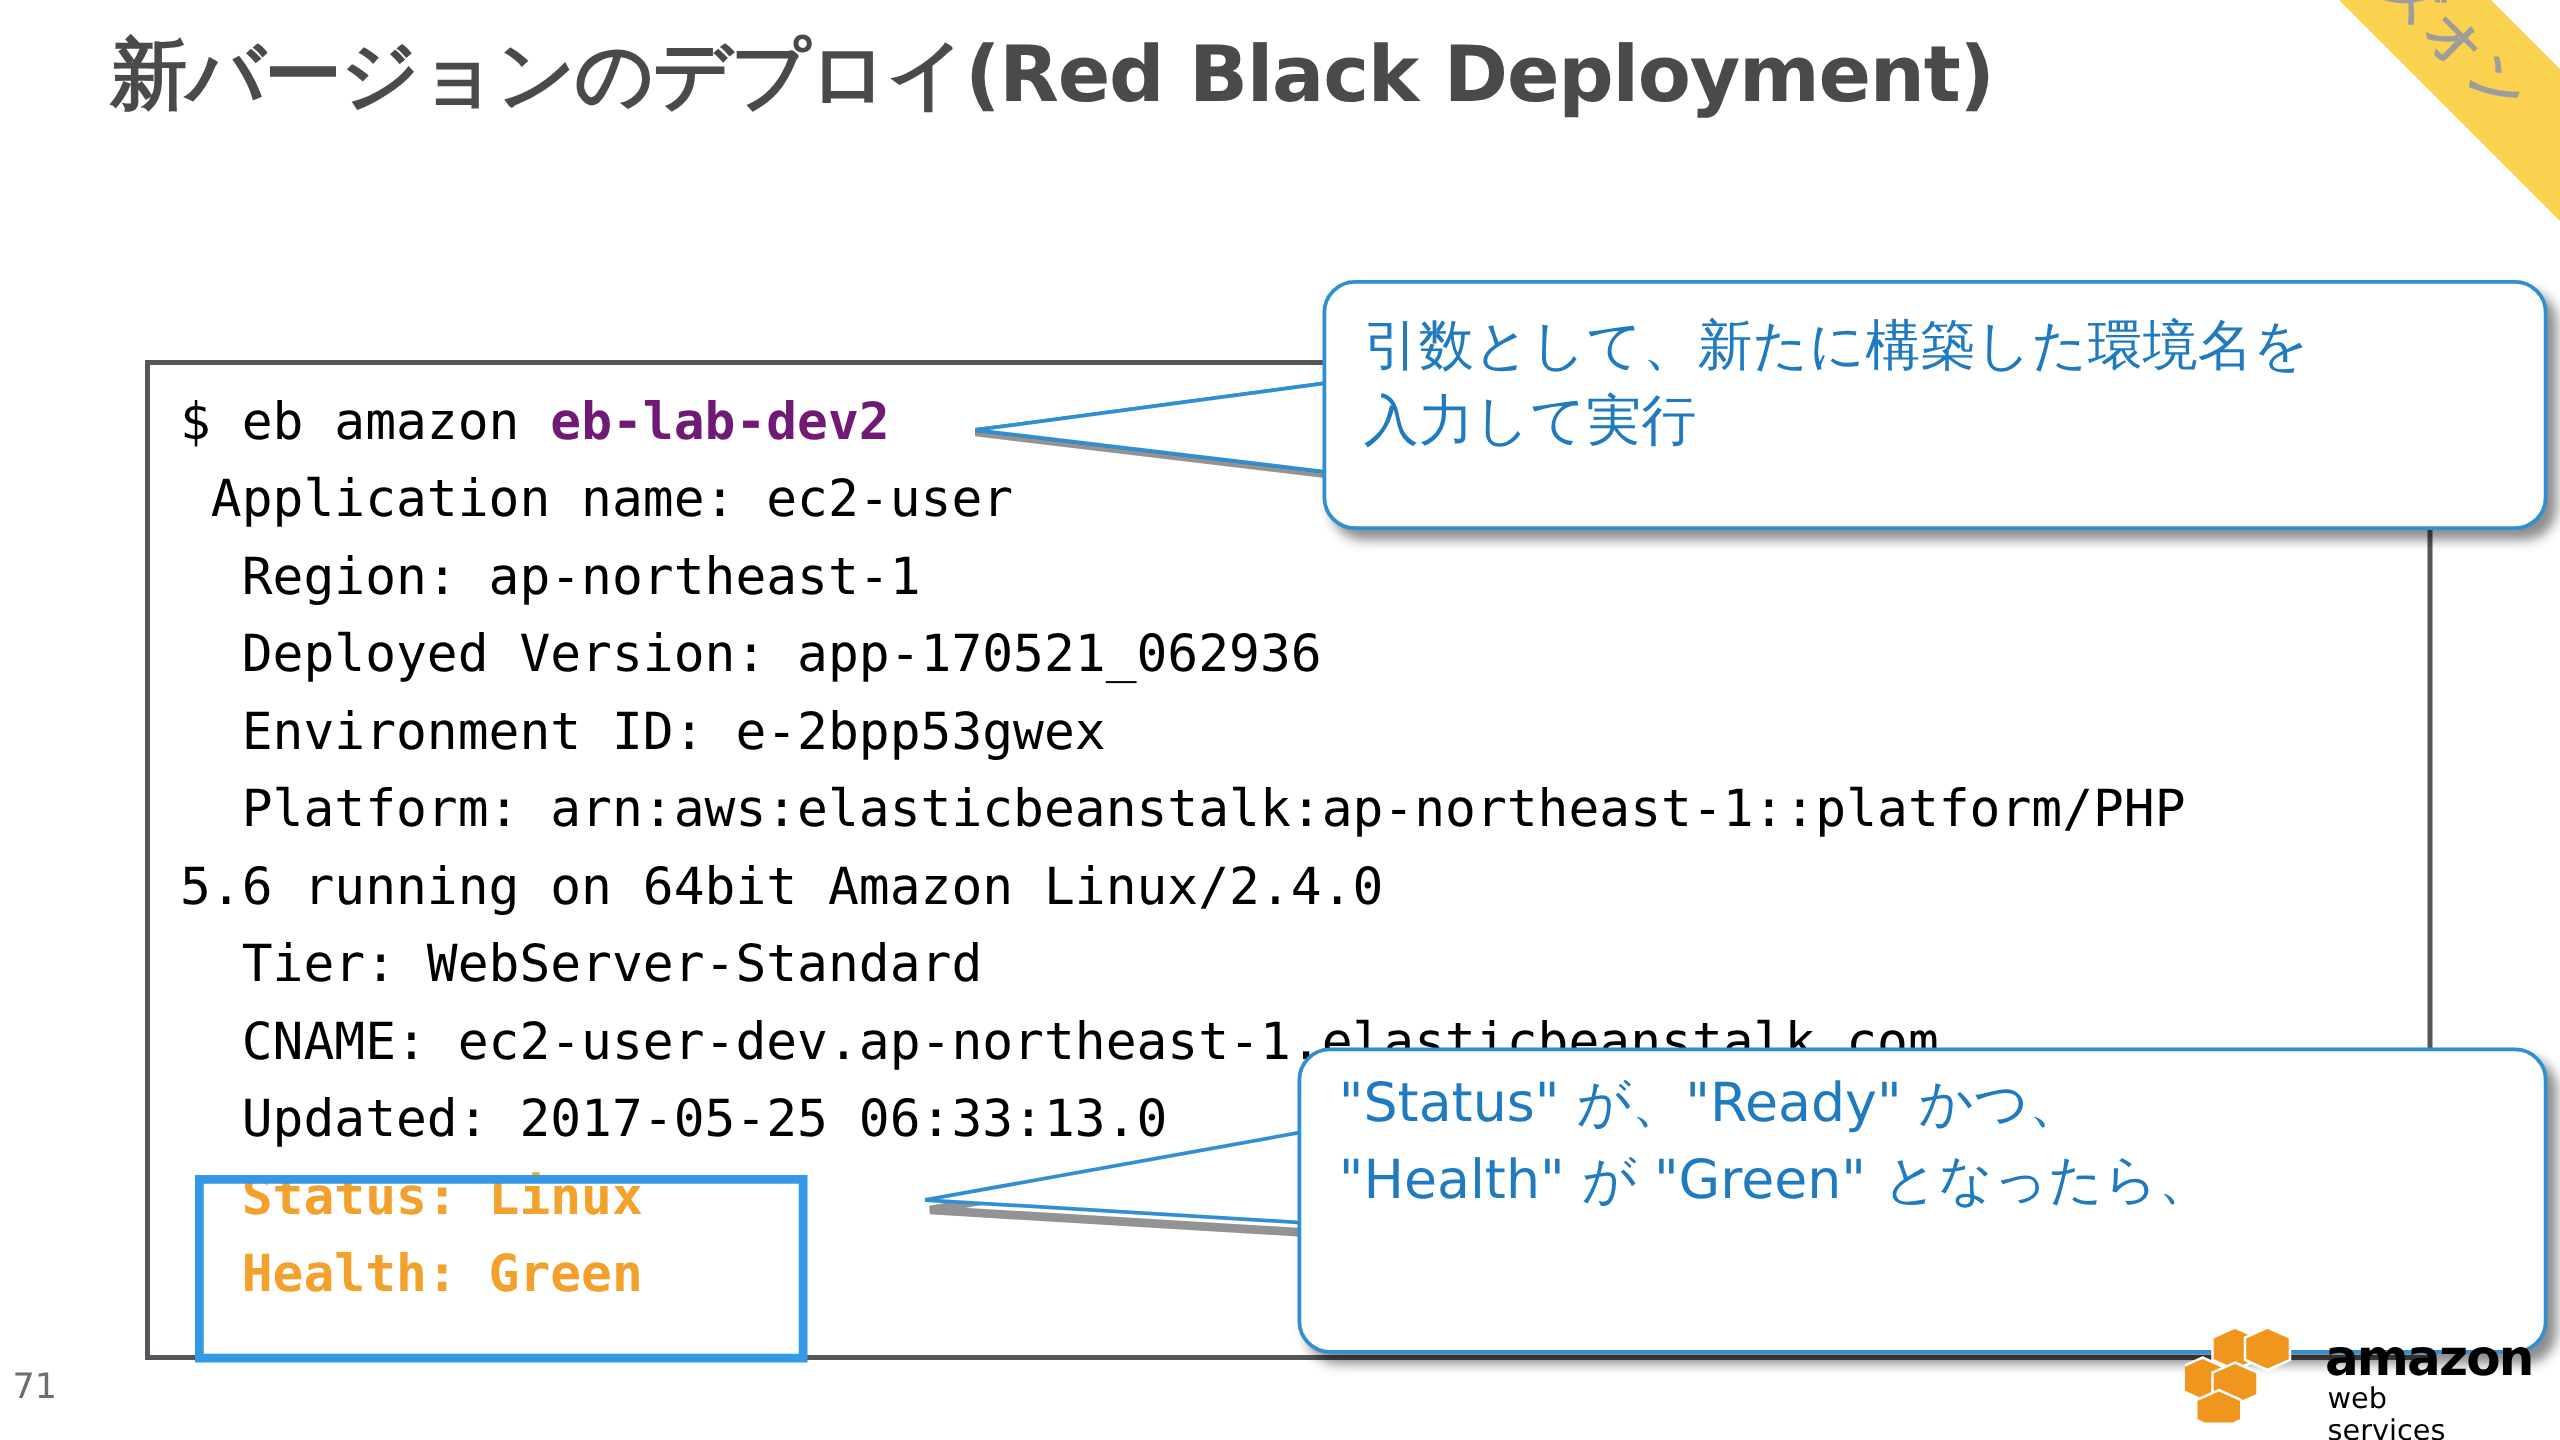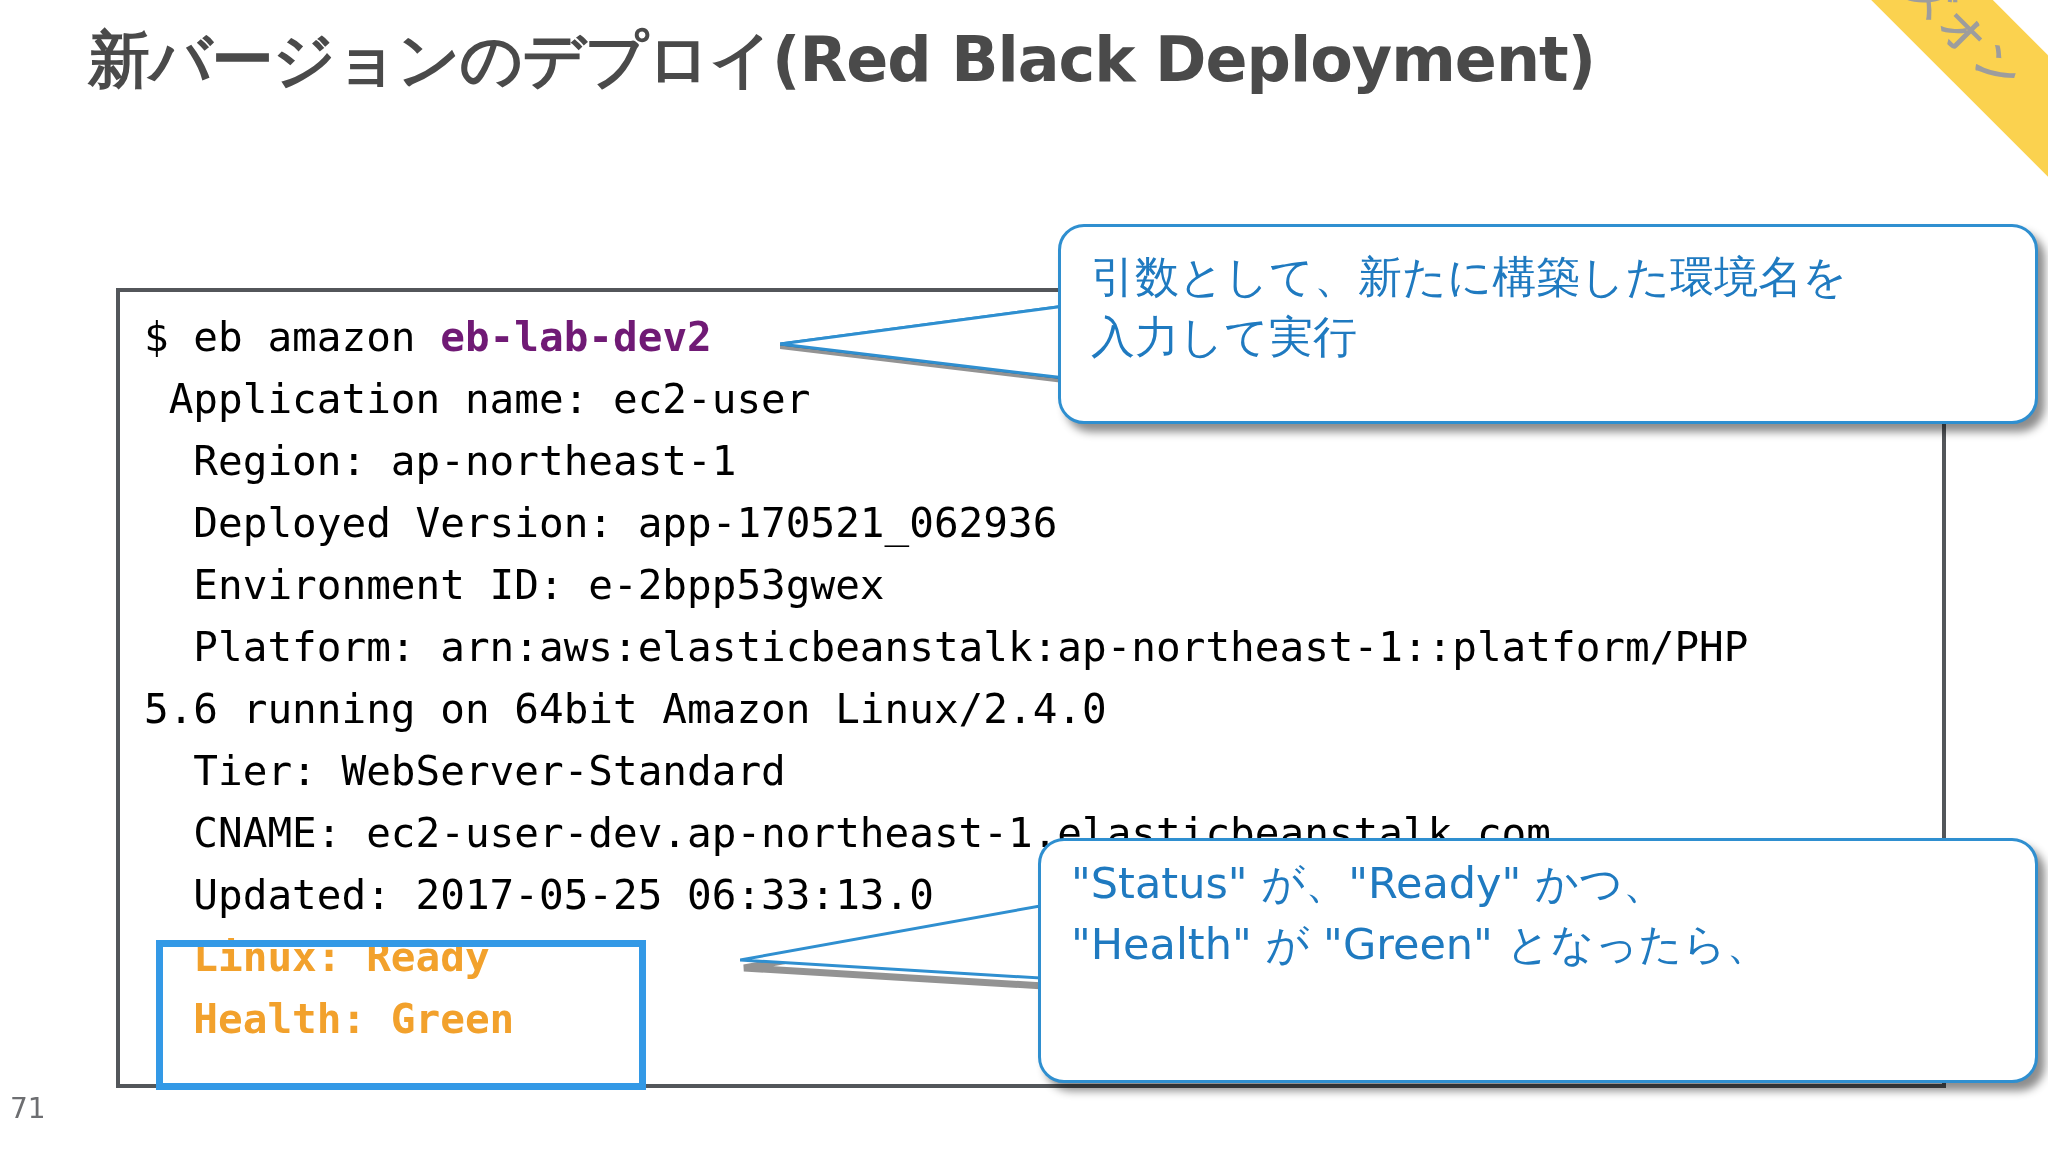--- a/index.html
+++ b/index.html
@@ -211,21 +211,21 @@
     <div class="code-text"><span>$ eb amazon </span><span class="arg">eb-lab-dev2</span>
 <span> Application name: ec2-user</span>
 <span>  Region: ap-northeast-1</span>
 <span>  Deployed Version: app-170521_062936</span>
 <span>  Environment ID: e-2bpp53gwex</span>
 <span>  Platform: arn:aws:elasticbeanstalk:ap-northeast-1::platform/PHP</span>
 <span>5.6 running on 64bit Amazon Linux/2.4.0</span>
 <span>  Tier: WebServer-Standard</span>
 <span>  CNAME: ec2-user-dev.ap-northeast-1.elasticbeanstalk.com</span>
 <span>  Updated: 2017-05-25 06:33:13.0</span>
-<span class="ok">  Linux: Ready</span>
+<span class="ok">  Status: Linux</span>
 <span class="ok">  Health: Green</span></div>
   </div>
 
   <div class="status-highlight"></div>
 
   <svg class="tail" style="left:780px; top:290px; width:300px; height:120px;">
     <polygon points="0,54 285,16 285,88" fill="#ffffff" stroke="#2f8fd0" stroke-width="3"></polygon>
     <polygon points="0,56 285,20 285,90" fill="none" stroke="#3a3a3a" stroke-width="6" opacity="0.55"></polygon>
     <polygon points="0,54 285,16 285,88" fill="#ffffff" stroke="#2f8fd0" stroke-width="3"></polygon>
   </svg>
@@ -240,14 +240,27 @@
     <div class="callout-line">入力して実行</div>
   </div>
 
   <div class="callout" id="callout-2">
     <div class="callout-line">"Status" が、"Ready" かつ、</div>
     <div class="callout-line">"Health" が "Green" となったら、</div>
   </div>
 
   <div class="page-number">71</div>
 
+  <div class="aws-logo">
+    <svg width="110" height="78" viewBox="0 0 110 78">
+      <g fill="#f0951e" stroke="#ffffff" stroke-width="2">
+        <polygon points="40,2 58,10 58,28 40,36 22,28 22,10"></polygon>
+        <polygon points="66,2 84,10 84,28 66,36 48,28 48,10"></polygon>
+        <polygon points="14,26 32,34 32,52 14,60 -4,52 -4,34"></polygon>
+        <polygon points="40,30 58,38 58,56 40,64 22,56 22,38"></polygon>
+        <polygon points="27,52 45,60 45,76 27,84 9,76 9,60"></polygon>
+      </g>
+    </svg>
+    <div class="aws-wordmark">amazon</div>
+    <div class="aws-sub">web services</div>
+  </div>
 
 </div>
 
 </body></html>

